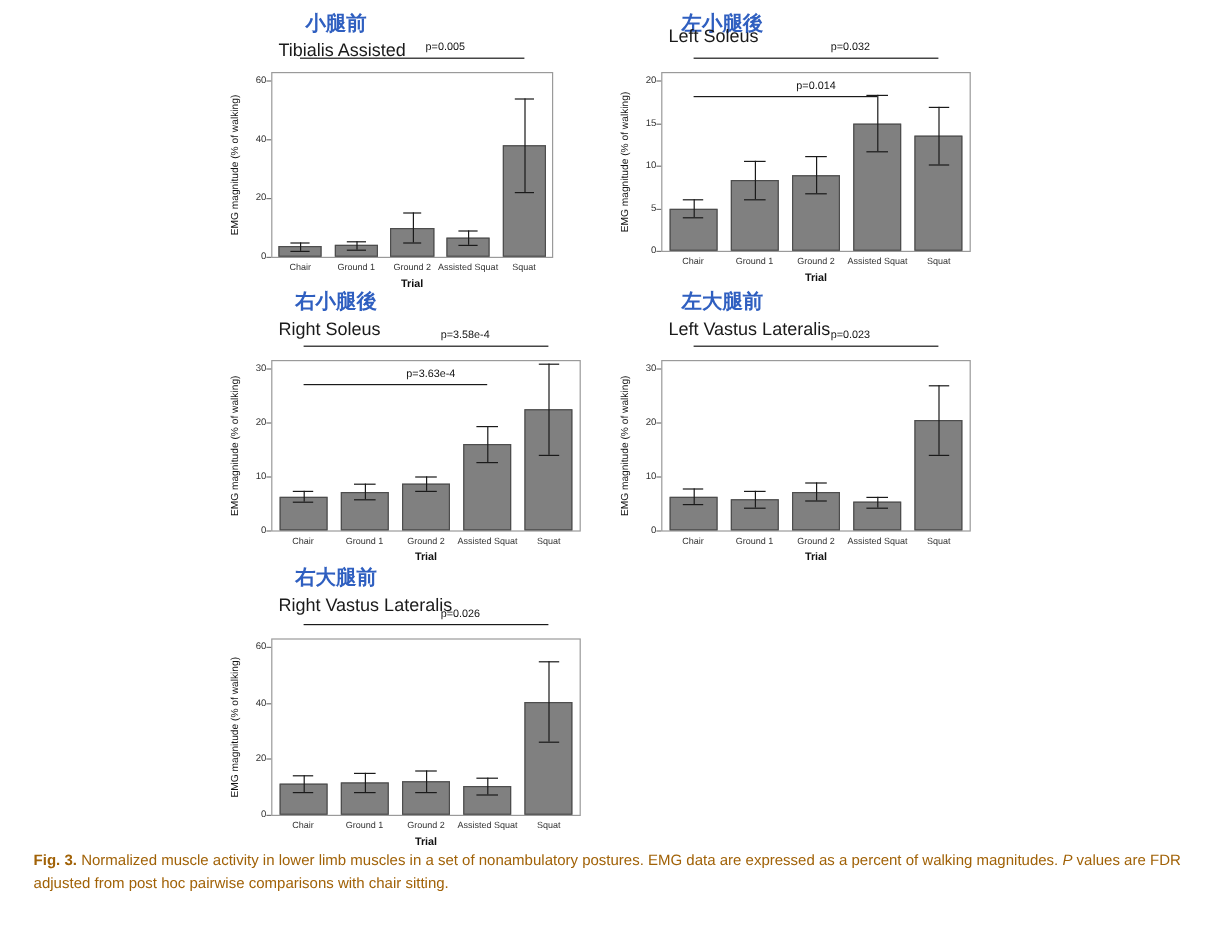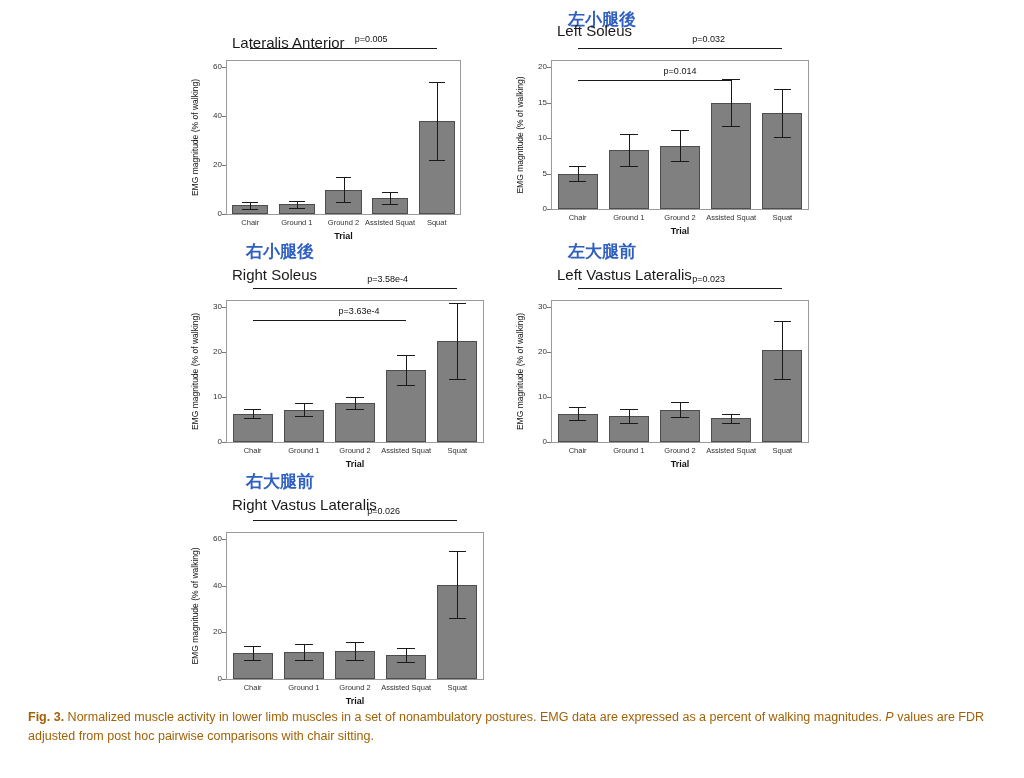--- a/index.html
+++ b/index.html
@@ -37,21 +37,22 @@
     font-size:12.5px;line-height:1.55;color:#a16207;
   }
   .caption b{font-weight:bold;}
   .caption i{font-style:italic;}
 </style>
 </head>
 <body>
 
 <div id="panels">
     <div class="panel" style="left: 0px; top: 0px; width: 1024px; height: 778px;">
-      <div class="en-title" style="position: absolute; left: 232px; top: 32px;">Lateralis Anterior</div>
+      <div class="cjk-title" style="position: absolute; left: 190px; top: 8px; width: 180px;">小腿前</div>
+      <div class="en-title" style="position: absolute; left: 232px; top: 32px;">Tibialis Assisted</div>
       <div class="plot-box" style="left: 226px; top: 60px; width: 235px; height: 155px;"></div>
       <div class="ytick" style="left: 198px; top: 209px;">0</div>
       <div class="ytickmark" style="left: 222px; top: 214px;"></div>
       <div class="ytick" style="left: 198px; top: 160px;">20</div>
       <div class="ytickmark" style="left: 222px; top: 165px;"></div>
       <div class="ytick" style="left: 198px; top: 111px;">40</div>
       <div class="ytickmark" style="left: 222px; top: 116px;"></div>
       <div class="ytick" style="left: 198px; top: 62px;">60</div>
       <div class="ytickmark" style="left: 222px; top: 67px;"></div>
       <div class="ylab" style="left: 190px; top: 215px; width: 155px; text-align: center;">EMG magnitude (% of walking)</div>

